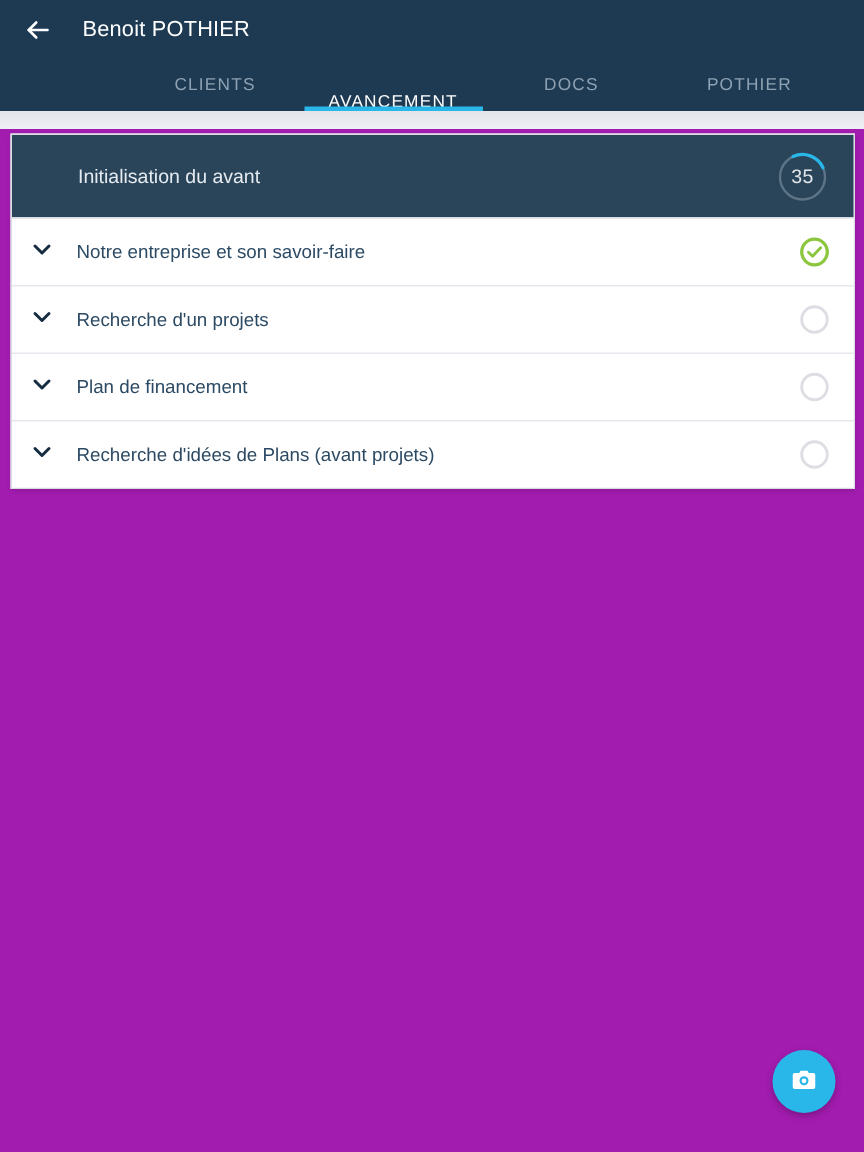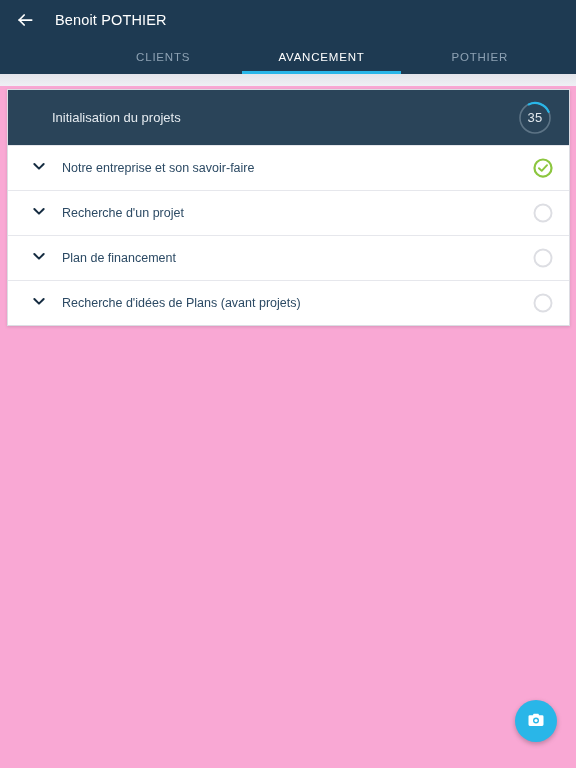--- a/index.html
+++ b/index.html
@@ -2,21 +2,21 @@
 <html><head>
 <meta charset="utf-8">
 <style>
   * { margin:0; padding:0; box-sizing:border-box; }
   html, body {
     width:576px; height:768px;
     background:#eff0f5;
     font-family:"Liberation Sans", sans-serif;
     overflow:hidden;
   }
-  #app { position:relative; width:576px; height:768px; background:#f9a8d4; }
+  #app { position:relative; width:576px; height:768px; background:#a21caf; }
 
   
   .appbar {
     position:absolute; top:0; left:0; width:576px; height:74px;
     background:#1e3a52;
   }
   .appbar-top {
     position:relative; height:40px; display:flex; align-items:center;
   }
   .back-btn {
@@ -34,21 +34,21 @@
   .tabs {
     position:absolute; top:40px; left:0; width:576px; height:34px;
     display:flex; align-items:stretch; padding-left:84px; padding-right:17px;
   }
   .tab {
     flex:1 1 0; position:relative;
     display:flex; align-items:center; justify-content:center;
     color:#8ea2b4; font-size:11.5px; letter-spacing:.8px;
     cursor:pointer; user-select:none;
   }
-  .tab.active { color:#ffffff; }
+  .tab.active { color:#ffffff;align-items:flex-end; }
   .tab.active::after {
     content:""; position:absolute; left:0; right:0; bottom:0;
     height:3px; background:#29b6e8;
   }
 
   
   .appbar-shadow {
     position:absolute; top:74px; left:0; width:576px; height:12px;
     background:linear-gradient(#e3e4ea,#eff0f5);
   }
@@ -74,21 +74,21 @@
   .ring svg { display:block; }
   .ring-label {
     position:absolute; inset:0;
     display:flex; align-items:center; justify-content:center;
     color:#dfe6ec; font-size:13px; letter-spacing:.2px;
   }
 
   
   .row {
     height:45px; display:flex; align-items:center;
-    padding-left:18px; padding-right:15px;
+    padding-left:7px; padding-right:15px;
     border-top:1px solid #e6e7ec; background:#fff;
     cursor:pointer;
   }
   .row:first-of-type { border-top:none; }
   .chev {
     width:26px; flex:0 0 26px;
     display:flex; align-items:center; justify-content:center;
     cursor:pointer;
   }
   .row-label {
@@ -128,30 +128,33 @@
     </div>
 
     <div class="tabs">
       <div class="tab">
         <span>CLIENTS</span>
       </div>
       <div class="tab active">
         <span>AVANCEMENT</span>
       </div>
       <div class="tab">
+        <span>DOCS</span>
+      </div>
+      <div class="tab">
         <span>POTHIER</span>
       </div>
     </div>
   </div>
   <div class="appbar-shadow"></div>
 
   <div class="card">
 
     <div class="section-header">
-      <div class="section-title">Initialisation du projets</div>
+      <div class="section-title">Initialisation du avant</div>
 
       <div class="ring">
         <span>
           <svg width="38" height="38" viewBox="0 0 38 38">
             <circle cx="19" cy="19" r="15" fill="none" stroke="#5d7486" stroke-width="1.6"></circle>
             <circle cx="19" cy="19" r="15" fill="none" stroke="#29b6e8" stroke-width="2.2" stroke-linecap="round" stroke-dasharray="23.6 70.6" transform="rotate(-115 19 19)"></circle>
           </svg>
         </span>
         <div class="ring-label">35</div>
       </div>
@@ -177,21 +180,21 @@
     </div>
 
     <div class="row">
       <div class="chev">
         <span>
           <svg width="16" height="16" viewBox="0 0 24 24" fill="none" stroke="#152c41" stroke-width="3" stroke-linecap="round" stroke-linejoin="round">
             <polyline points="5 9 12 16 19 9"></polyline>
           </svg>
         </span>
       </div>
-      <div class="row-label">Recherche d'un projet</div>
+      <div class="row-label">Recherche d'un projets</div>
       <div class="status">
         <span>
           <svg width="22" height="22" viewBox="0 0 24 24">
             <circle cx="12" cy="12" r="9.3" fill="none" stroke="#dddee3" stroke-width="2.1"></circle>
           </svg>
         </span>
       </div>
     </div>
 
     <div class="row">

